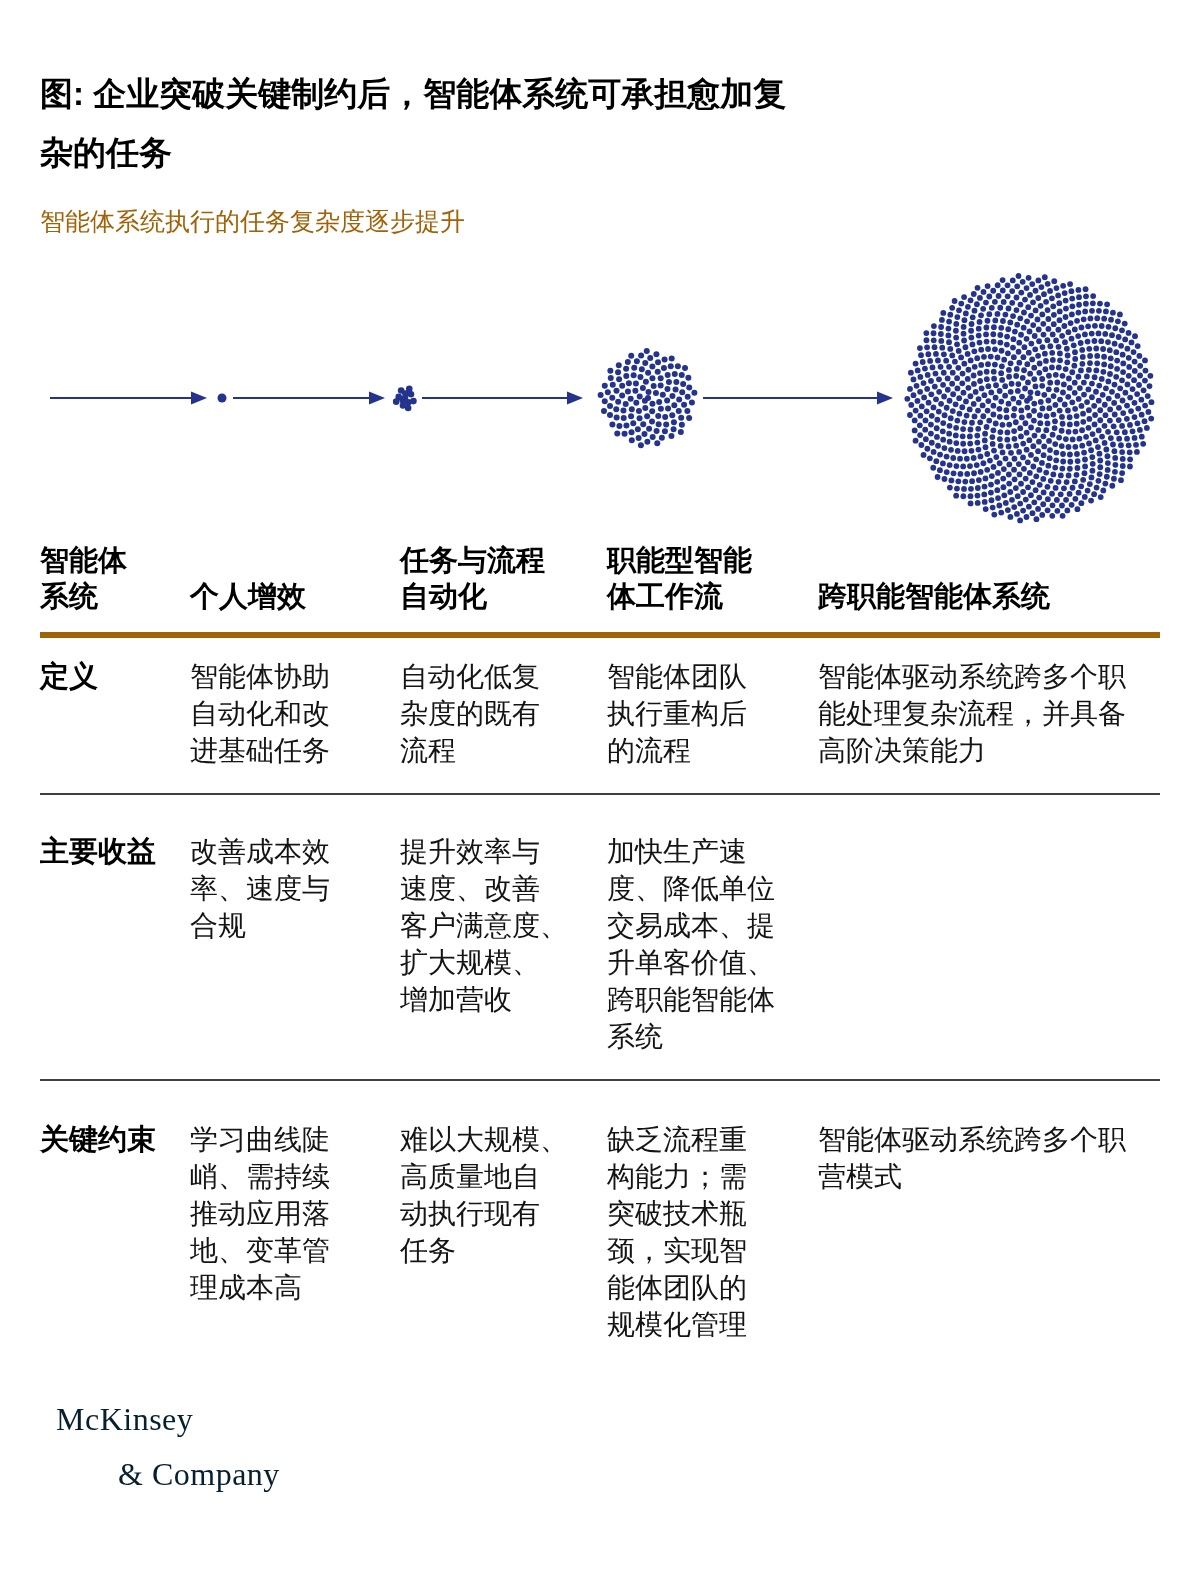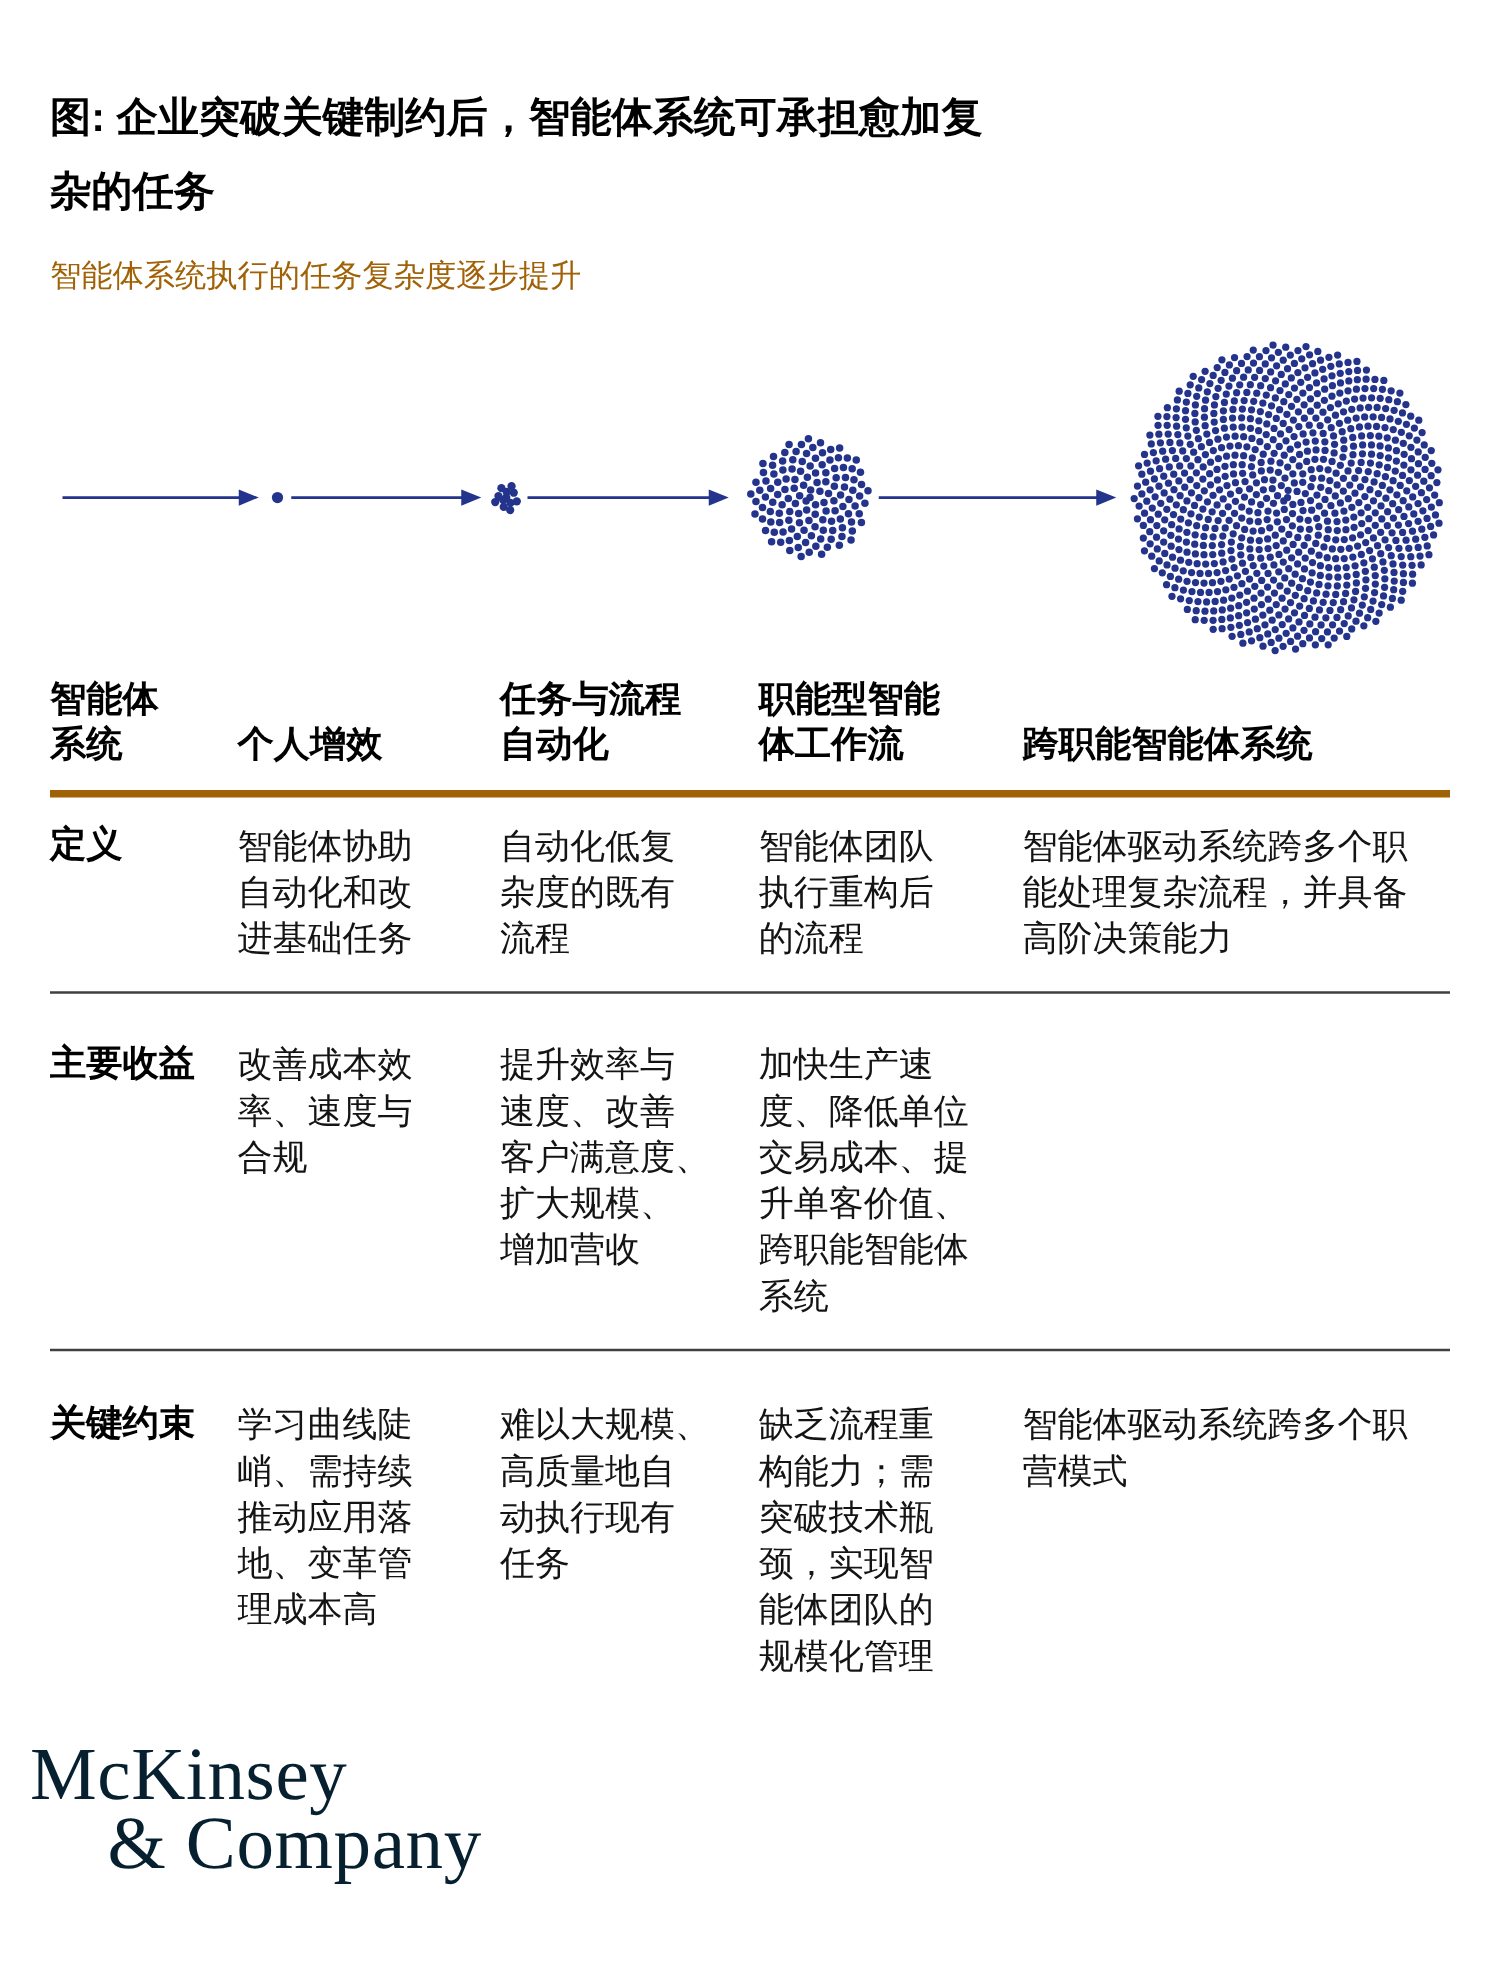--- a/index.html
+++ b/index.html
@@ -77,24 +77,24 @@
   .cell{
     font-size:28px;
     font-weight:400;
     color:#141414;
     line-height:37px;
     white-space:pre-line;
     padding-right:16px;
   }
   .logo{
     position:absolute;
-    left:24px; top:1392px;
+    left:56px; top:1392px;
     font-family:"Liberation Serif",serif;
     color:#07202f;
-    font-size:60px;
+    font-size:32px;
     line-height:55px;
     letter-spacing:0.5px;
   }
   .logo .l2{ margin-left:62px; display:block; }
   .logo .l1{ display:block; }
 </style>
 </head>
 <body>
 
 <div class="page">

